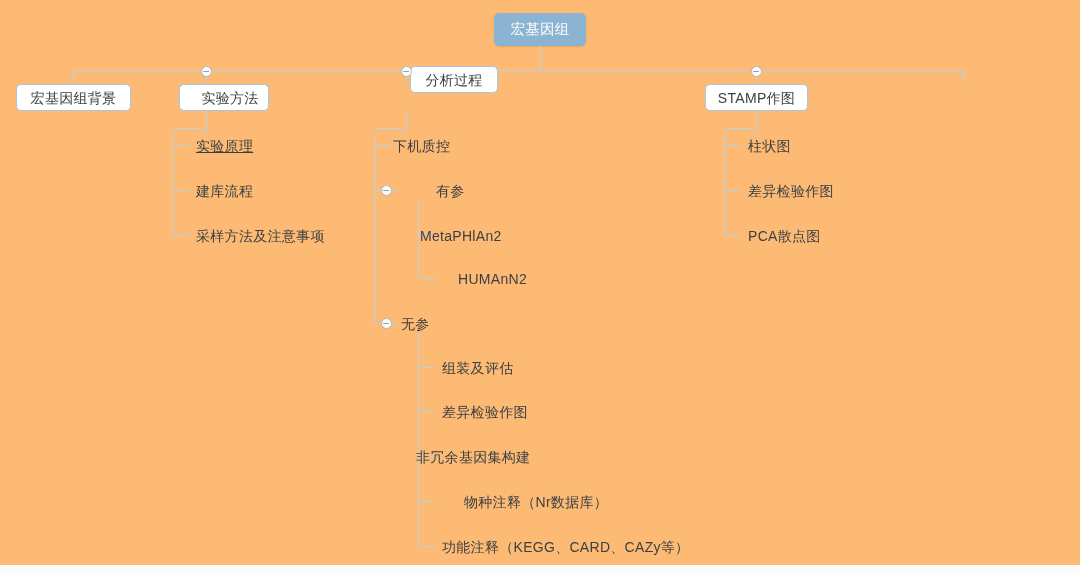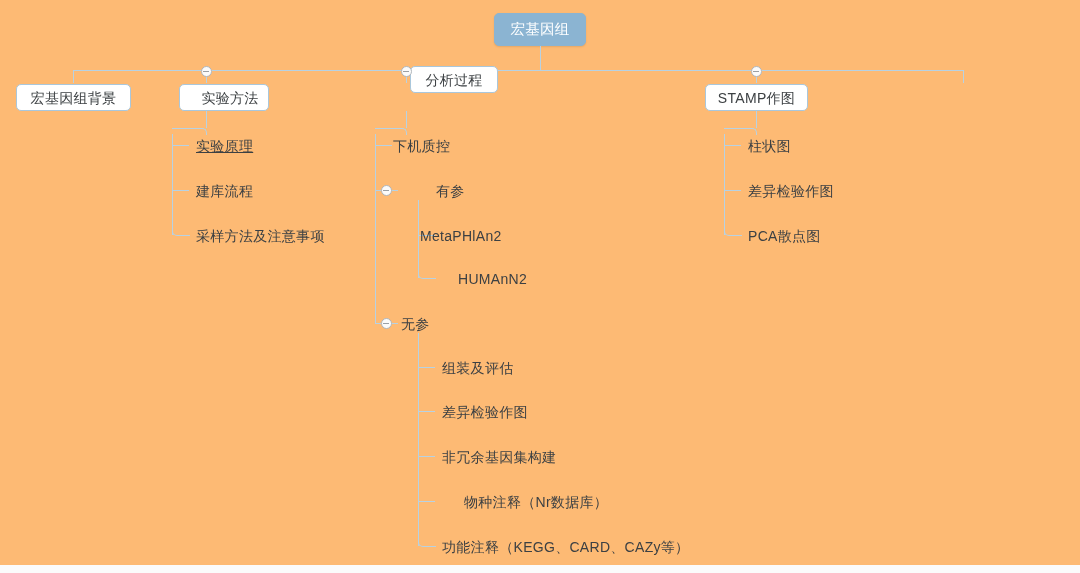--- a/index.html
+++ b/index.html
@@ -176,21 +176,21 @@
 
   <div class="ln v" style="left:418px; top:333px; height:213px;"></div>
   <div class="ln h" style="left:418px; top:367px; width:17px;"></div>
   <div class="ln h" style="left:418px; top:411px; width:17px;"></div>
   <div class="ln h" style="left:418px; top:456px; width:17px;"></div>
   <div class="ln h" style="left:418px; top:501px; width:17px;"></div>
   <div class="elbow bl" style="left:418px; top:540px; width:17px; height:6px;"></div>
 
   <div class="leaf" style="left:442px; top:361px;">组装及评估</div>
   <div class="leaf" style="left:442px; top:405px;">差异检验作图</div>
-  <div class="leaf" style="left:442px; top:450px;">非冗余基因集构建</div>
+  <div class="leaf" style="left:416px; top:450px;">非冗余基因集构建</div>
   <div class="leaf" style="left:464px; top:495px;">物种注释（Nr数据库）</div>
   <div class="leaf" style="left:442px; top:540px;">功能注释（KEGG、CARD、CAZy等）</div>
 
   <div class="ln v" style="left:756px; top:111px; height:17px;"></div>
   <div class="elbow tr" style="left:724px; top:128px; width:32px; height:6px;"></div>
   <div class="ln v" style="left:724px; top:134px; height:101px;"></div>
   <div class="ln h" style="left:724px; top:145px; width:17px;"></div>
   <div class="ln h" style="left:724px; top:190px; width:17px;"></div>
   <div class="elbow bl" style="left:724px; top:229px; width:17px; height:6px;"></div>
 

